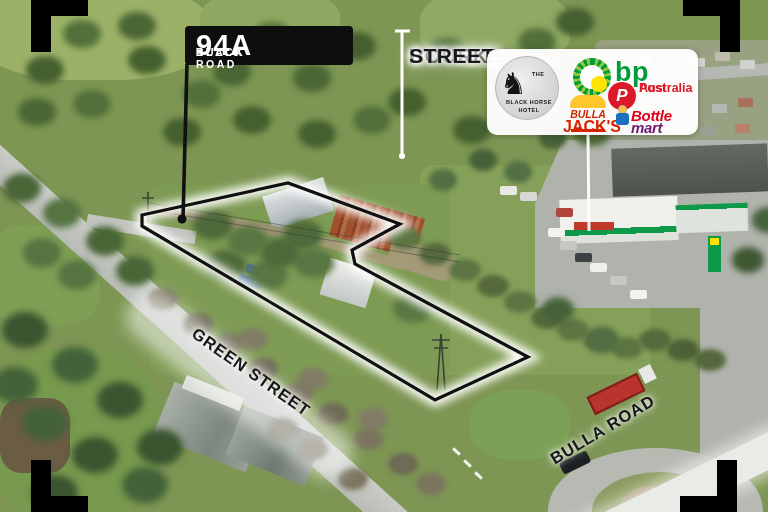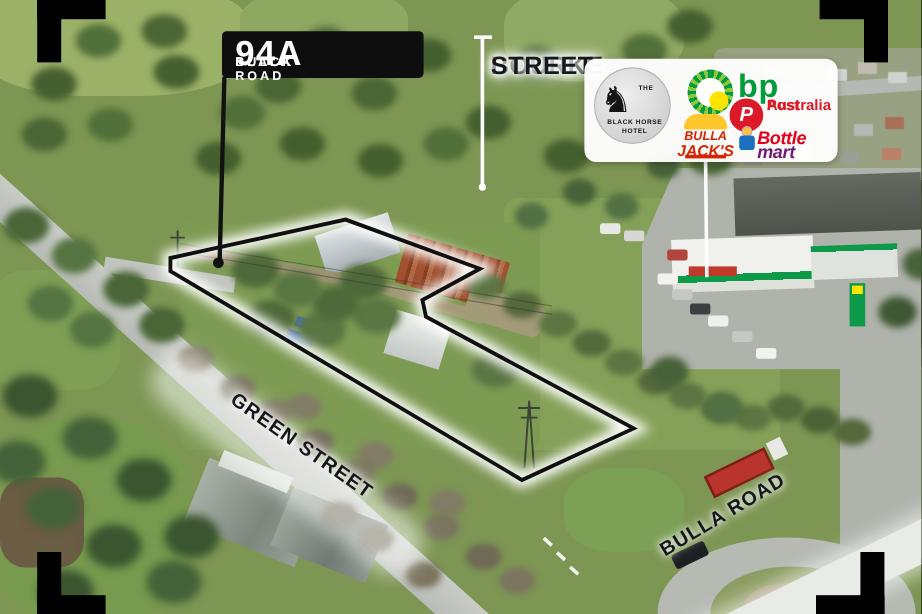--- a/index.html
+++ b/index.html
@@ -146,21 +146,21 @@
   .helios-core{left:11px;top:11px;width:16px;height:16px;border-radius:50%;background:#ffe400;}
   .bp-word{left:128px;top:8px;font-size:27px;font-weight:800;color:#009b3a;letter-spacing:.5px;}
   .ap-circle{left:121px;top:33px;width:28px;height:28px;border-radius:50%;background:#dc1928;color:#fff;
      display:flex;align-items:center;justify-content:center;font-weight:800;font-size:17px;font-style:italic;}
   .ap-circle span{position:static;}
   .ap-text{left:152px;top:33px;color:#dc1928;font-size:12.5px;font-weight:800;line-height:1.1;}
   .ap-text div{position:static;}
   .hj{left:76px;top:46px;width:50px;text-align:center;}
   .hj-bun{left:7px;top:0;width:36px;height:13px;background:#ffc72c;border-radius:18px 18px 3px 3px;}
   .hj-l1{left:0;top:14px;width:50px;color:#d62300;font-size:10.5px;font-weight:800;font-style:italic;line-height:1;}
-  .hj-l2{left:0;top:24px;width:50px;color:#d62300;font-size:13px;font-weight:800;font-style:italic;line-height:1;}
+  .hj-l2{left:0;top:24px;width:50px;color:#d62300;font-size:16px;font-weight:800;line-height:1;}
   .hj-bar{left:8px;top:34px;width:34px;height:2.5px;background:#d62300;}
   .bm-man-head{left:131px;top:56px;width:9px;height:9px;border-radius:50%;background:#f6c344;border:1px solid #caa;}
   .bm-man-body{left:129px;top:64px;width:13px;height:12px;border-radius:3px;background:#1d6fc0;}
   .bm-text{left:144px;top:58px;font-size:15px;font-weight:800;font-style:italic;letter-spacing:-.3px;}
   .bm-red{position:static;color:#e2001a;}
   .bm-blue{position:static;color:#701a75;margin-top:12px;}
 
   
   .corner{background:#000;}
   .c-tl-h{left:31px;top:0;width:57px;height:16px;}

